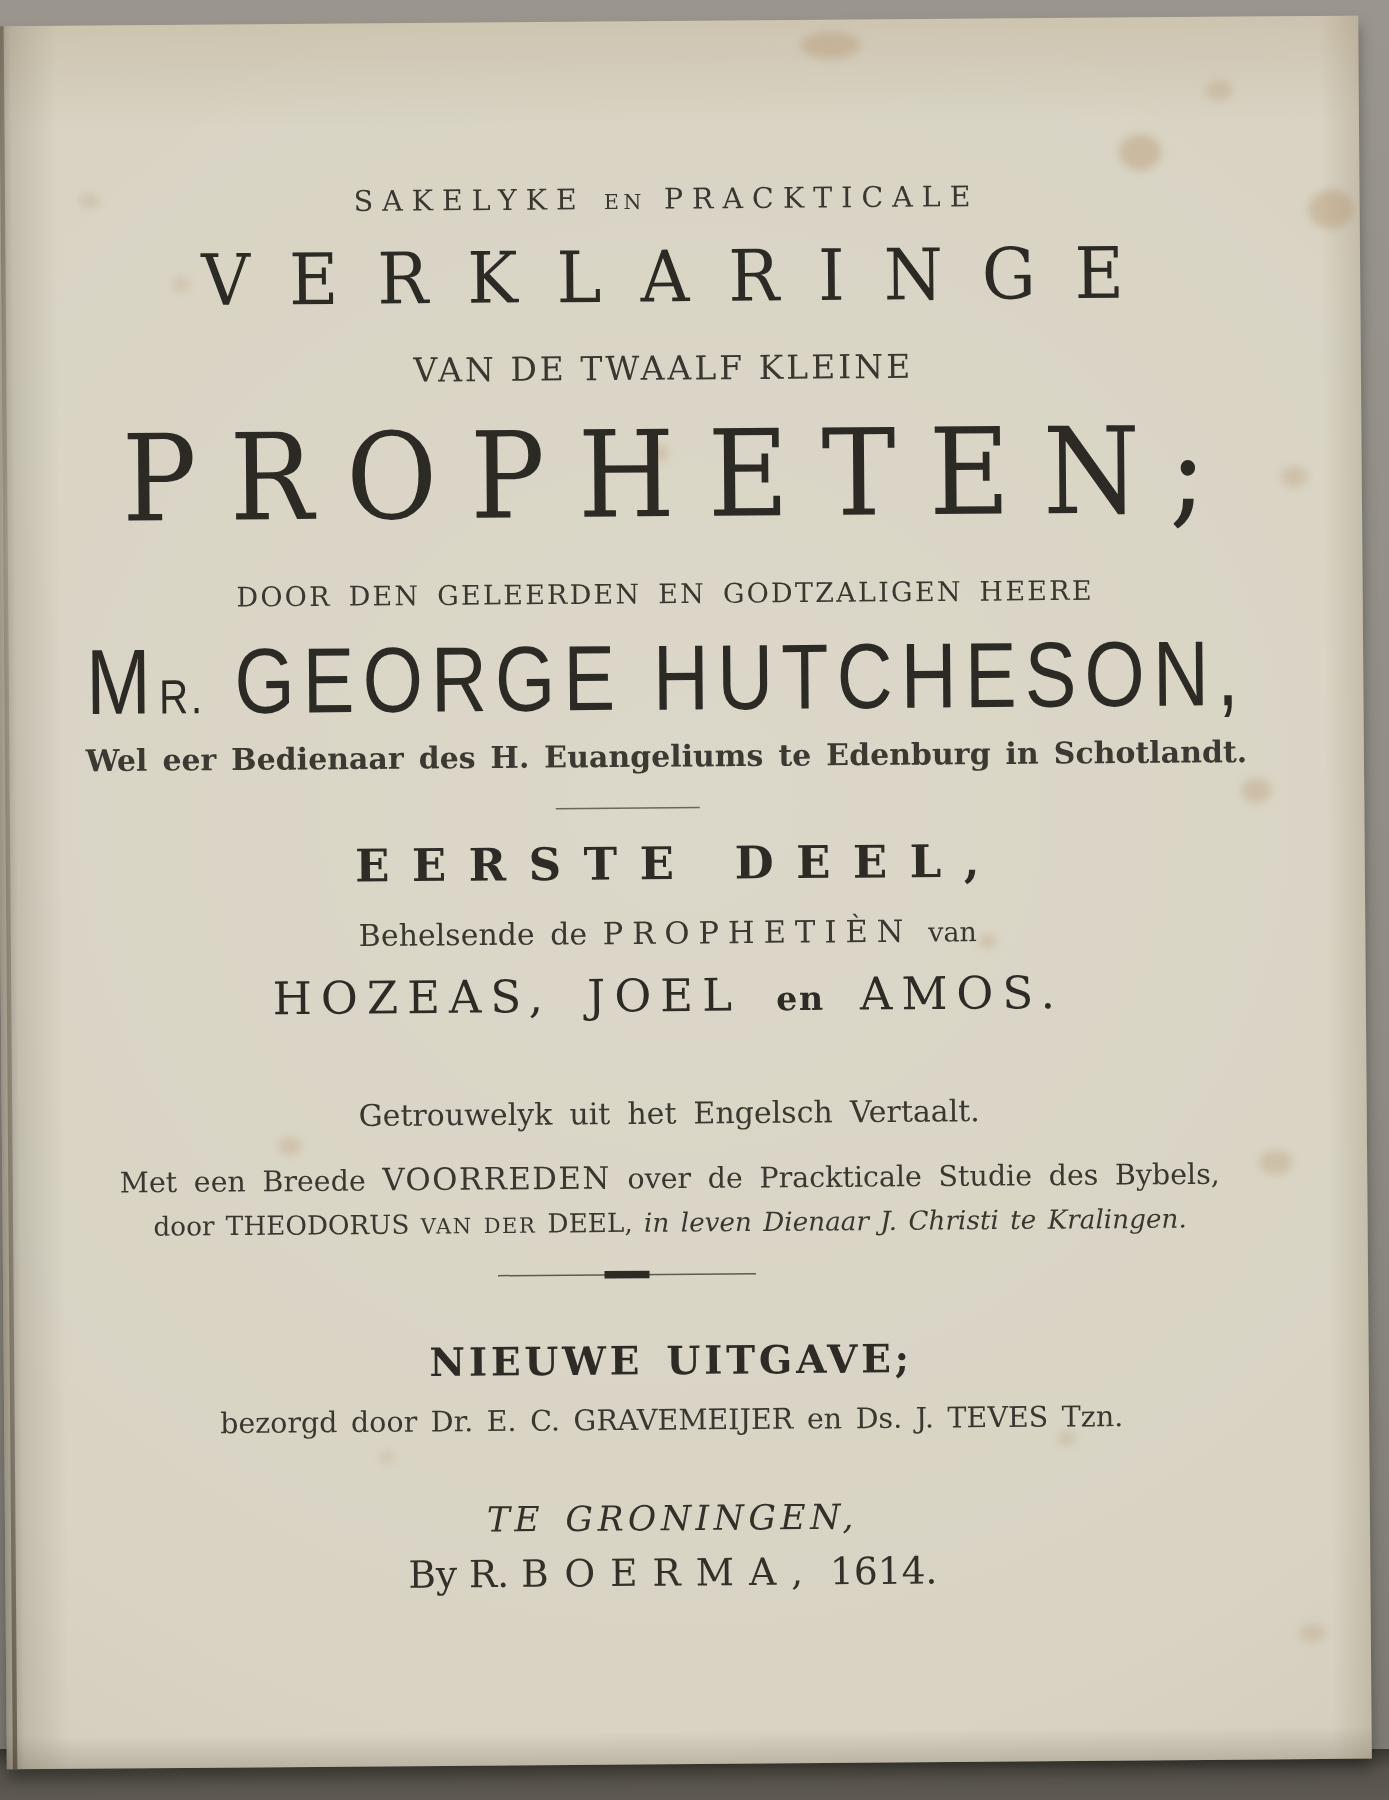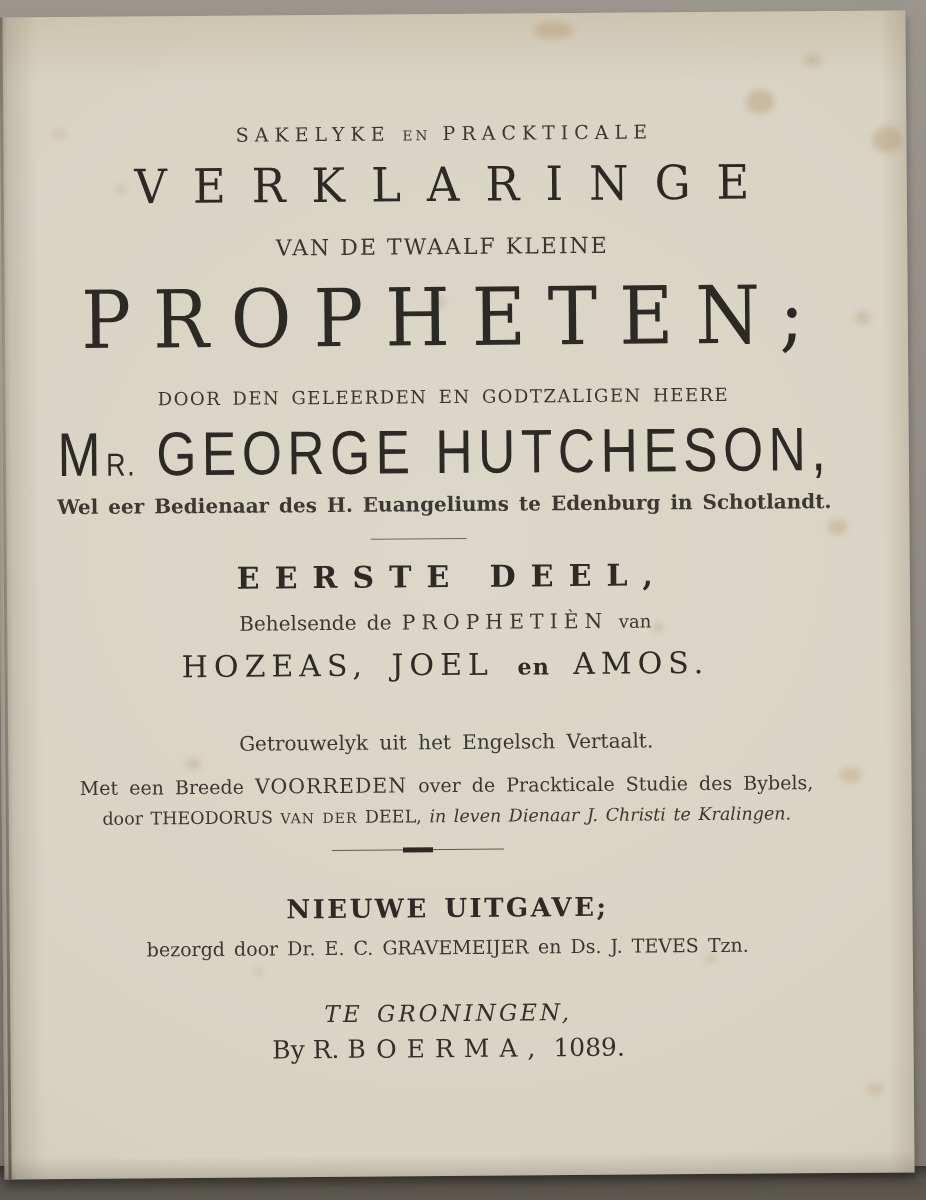--- a/index.html
+++ b/index.html
@@ -148,18 +148,18 @@
 
       <div class="line edition">NIEUWE UITGAVE;</div>
 
       <div class="line editors">bezorgd door Dr. E. C. GRAVEMEIJER en Ds. J. TEVES Tzn.</div>
 
       <div class="line place">TE GRONINGEN,</div>
 
       <div class="line publisher">
         <span>By R.</span>
         <span class="spaced">BOERMA,</span>
-        <span>1089.</span>
+        <span>1614.</span>
       </div>
 
     </div>
   </div>
 </div>
 
 </body></html>

